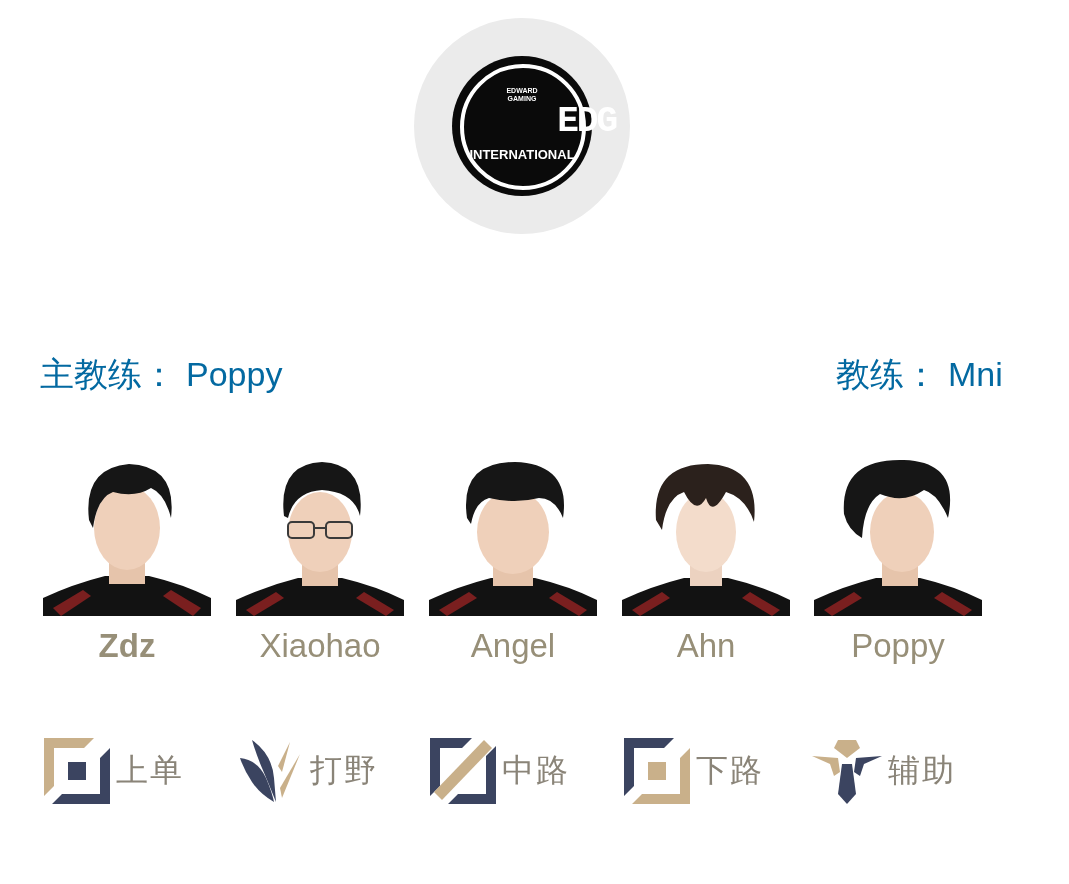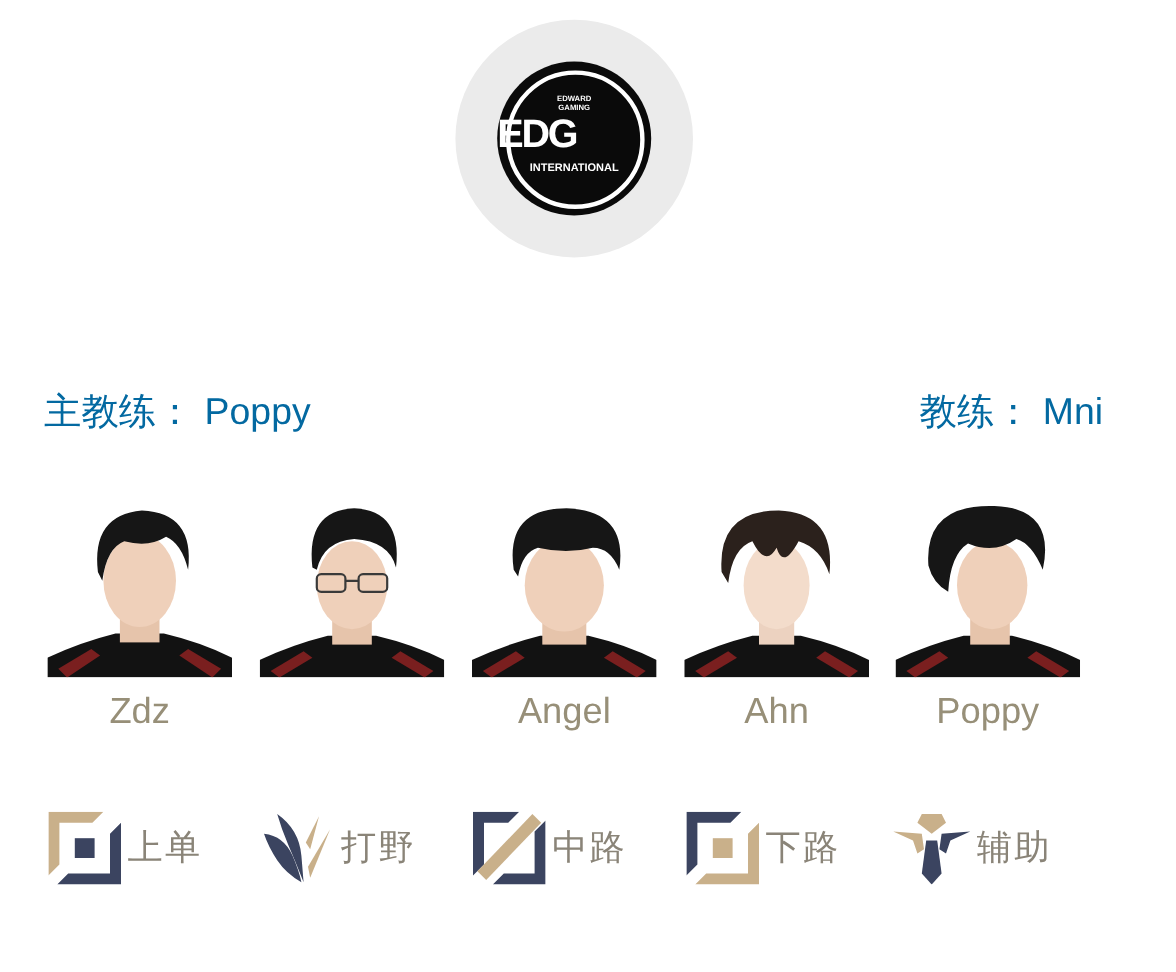--- a/index.html
+++ b/index.html
@@ -1,22 +1,22 @@
 <!DOCTYPE html>
 <html><head>
 <meta charset="utf-8">
 <style>
   html,body{margin:0;padding:0;background:#ffffff;}
   body{width:1069px;height:884px;position:relative;overflow:hidden;font-family:"DejaVu Sans","Liberation Sans",sans-serif;}
   .logo-wrap{position:absolute;left:414px;top:18px;width:216px;height:216px;border-radius:50%;background:#ebebeb;}
   .logo{position:absolute;left:38px;top:38px;width:140px;height:140px;border-radius:50%;background:#0a0a0a;}
   .logo-ring{position:absolute;left:8px;top:8px;width:118px;height:118px;border-radius:50%;border:4px solid #fff;}
   .logo-top{position:absolute;left:0;width:140px;top:31px;text-align:center;color:#fff;font-size:7px;line-height:8px;font-family:"Liberation Sans",sans-serif;font-weight:bold;}
-  .logo-main{position:absolute;left:0;width:164px;top:46px;text-align:left;color:#fff;font-size:36px;font-weight:bold;font-family:Liberation Sans, sans-serif;letter-spacing:-2px;line-height:40px;}
-  .logo-bot{position:absolute;left:0;width:140px;top:91px;text-align:center;color:#fff;font-size:10px;font-weight:bold;font-family:"Liberation Sans",sans-serif;}
+  .logo-main{position:absolute;left:0;width:164px;top:46px;text-align:right;color:#fff;font-size:36px;font-weight:bold;font-family:Liberation Mono, monospace;letter-spacing:-2px;line-height:40px;}
+  .logo-bot{position:absolute;left:0;width:140px;top:91px;text-align:center;color:#fff;font-size:13px;font-weight:bold;font-family:"Liberation Sans",sans-serif;}
   .coach{position:absolute;top:352px;font-size:34px;color:#0369a1;line-height:44px;white-space:nowrap;}
   .coach .sep{margin-right:10px;}
   .player{position:absolute;top:458px;width:168px;}
   .photo{width:168px;height:158px;position:relative;overflow:hidden;background:#fff;}
   .pname{position:absolute;top:168px;left:0;width:190px;text-align:center;color:#978f78;font-size:33px;line-height:40px;font-family:"Liberation Sans",sans-serif;}
   .role{position:absolute;top:738px;height:66px;display:flex;align-items:center;}
   .role svg{display:block;}
   .role .rlabel{font-size:32px;color:#8a8478;margin-left:6px;letter-spacing:2px;}
 </style>
 </head>
@@ -45,37 +45,38 @@
   <div class="photo">
     <svg width="168" height="158" viewBox="0 0 168 158">
       <path d="M0 158 L0 140 Q30 126 62 118 L106 118 Q140 126 168 140 L168 158 Z" fill="#121212"></path>
       <path d="M10 150 L40 132 L48 138 L18 158 Z" fill="#7a1f1f"></path>
       <path d="M158 150 L128 132 L120 138 L150 158 Z" fill="#7a1f1f"></path>
       <rect x="66" y="96" width="36" height="30" fill="#e6c4ab"></rect>
       <ellipse cx="84" cy="70" rx="33" ry="42" fill="#efd0ba"></ellipse>
       <path d="M46 62 Q40 10 86 6 Q134 8 128 60 Q122 36 108 30 Q92 40 70 34 Q54 40 50 70 Z" fill="#161616"></path>
     </svg>
   </div>
-  <div class="pname" style="left:-11px;">Zdz</div>
+  <div class="pname" style="left:-11px;font-weight:bold;">Zdz</div>
 </div>
 
 <div class="player" style="left:236px;">
   <div class="photo">
     <svg width="168" height="158" viewBox="0 0 168 158">
       <path d="M0 158 L0 142 Q30 128 62 120 L106 120 Q140 128 168 142 L168 158 Z" fill="#121212"></path>
       <path d="M10 152 L40 134 L48 140 L18 158 Z" fill="#7a1f1f"></path>
       <path d="M158 152 L128 134 L120 140 L150 158 Z" fill="#7a1f1f"></path>
       <rect x="66" y="98" width="36" height="30" fill="#e6c4ab"></rect>
       <ellipse cx="84" cy="74" rx="32" ry="40" fill="#efd0ba"></ellipse>
       <path d="M48 58 Q42 6 86 4 Q130 6 124 58 Q118 34 86 32 Q58 34 52 60 Z" fill="#161616"></path>
       <rect x="52" y="64" width="26" height="16" rx="4" fill="none" stroke="#3a3a3a" stroke-width="2"></rect>
       <rect x="90" y="64" width="26" height="16" rx="4" fill="none" stroke="#3a3a3a" stroke-width="2"></rect>
       <line x1="78" y1="70" x2="90" y2="70" stroke="#3a3a3a" stroke-width="2"></line>
     </svg>
   </div>
+  <div class="pname" style="left:-11px;">Xiaohao</div>
 </div>
 
 <div class="player" style="left:429px;">
   <div class="photo">
     <svg width="168" height="158" viewBox="0 0 168 158">
       <path d="M0 158 L0 142 Q30 128 62 120 L106 120 Q140 128 168 142 L168 158 Z" fill="#121212"></path>
       <path d="M10 152 L40 134 L48 140 L18 158 Z" fill="#7a1f1f"></path>
       <path d="M158 152 L128 134 L120 140 L150 158 Z" fill="#7a1f1f"></path>
       <rect x="64" y="98" width="40" height="30" fill="#e6c4ab"></rect>
       <ellipse cx="84" cy="74" rx="36" ry="42" fill="#efd0ba"></ellipse>

